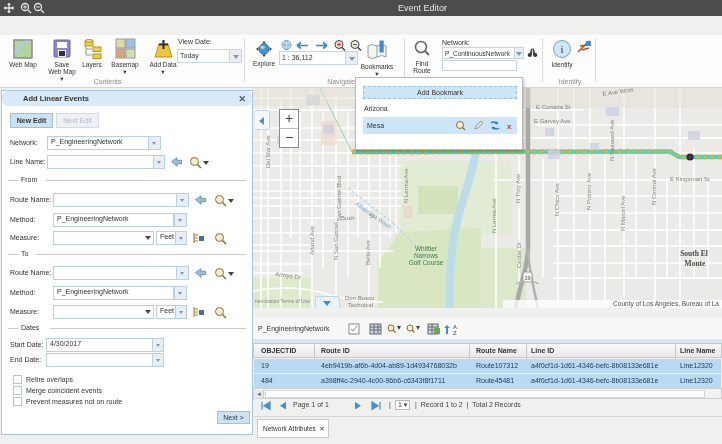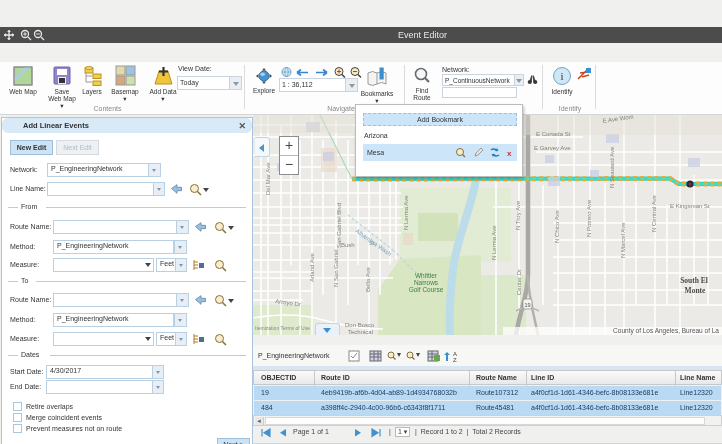--- a/index.html
+++ b/index.html
@@ -1,18 +1,18 @@
 <!DOCTYPE html>
 <html><head>
 <meta charset="utf-8">
 <style>
 * { margin:0; padding:0; box-sizing:border-box; }
 html,body { width:722px; height:444px; font-family:"Liberation Sans",sans-serif; background:#f0f0ef; overflow:hidden; }
 #app { position:relative; width:722px; height:444px; }
-.abs { position:absolute;margin-top:27px; }
+.abs { position:absolute; }
 
 
 #titlebar { left:0; top:0; width:722px; height:16px; background:#4c4c4c; }
 #titlebar .title { position:absolute; left:398px; top:3px; color:#e8e8e8; font-size:9px; }
 
 
 #tabs { left:0; top:16px; width:722px; height:19px; background:#f0f0ef; border-bottom:1px solid #e2e2e2;}
 .tab { position:absolute; top:2px; height:17px; font-size:7.5px; color:#444; text-align:center; line-height:17px;}
 #tab-map { left:5px; width:44px; background:#fff; border:1px solid #cfcfcf; border-bottom:none; color:#222; }
 

